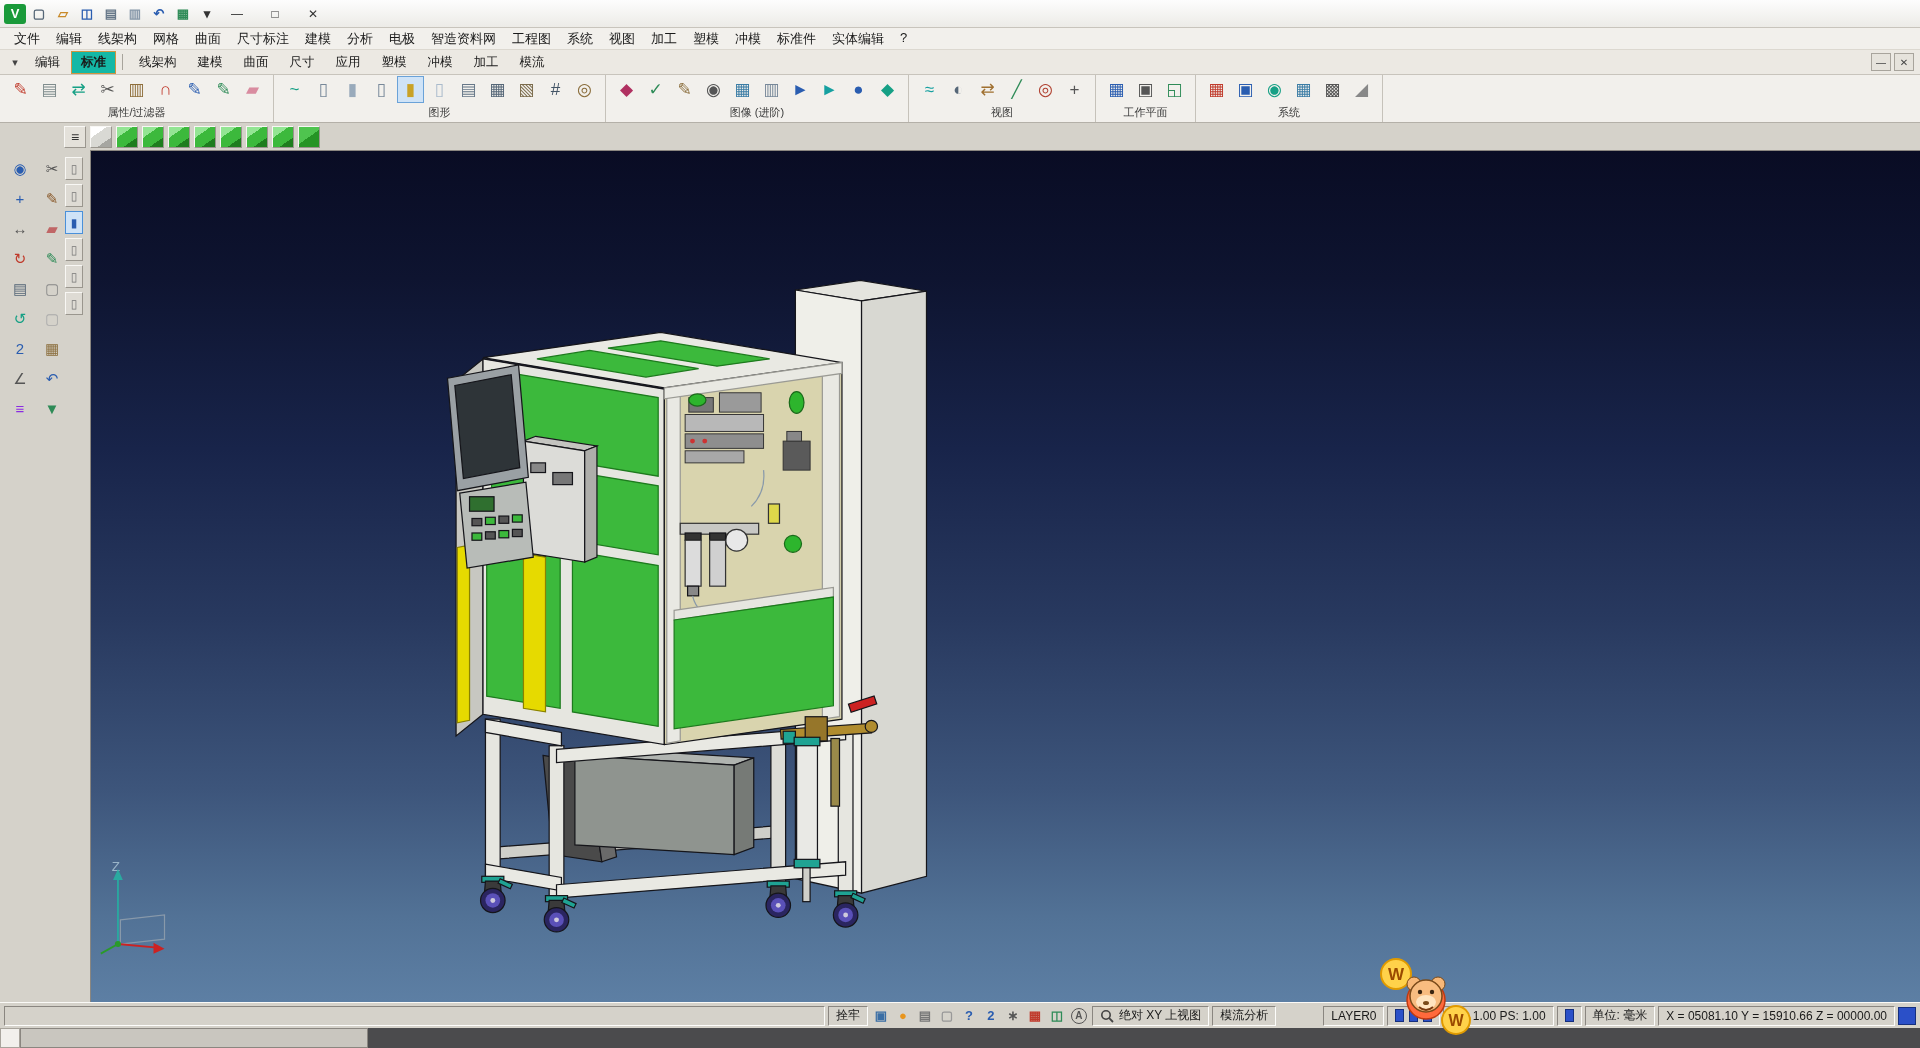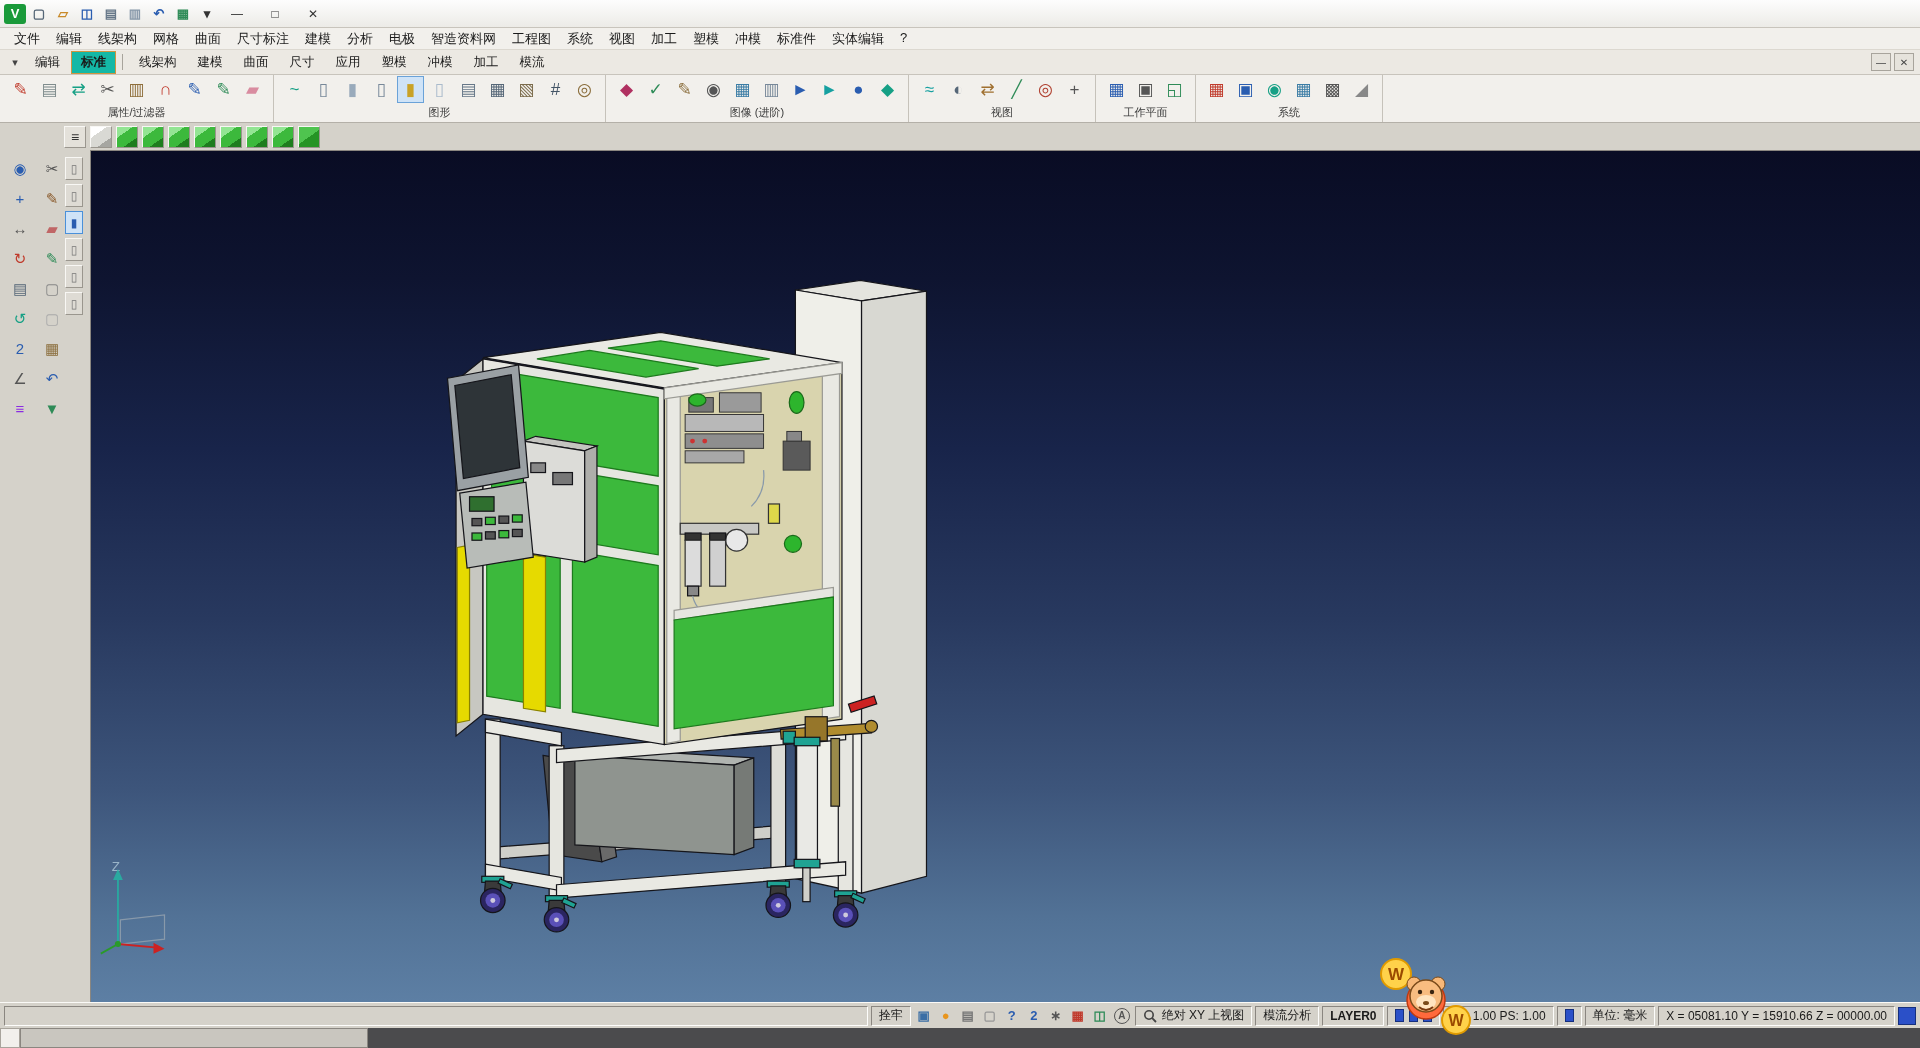--- a/index.html
+++ b/index.html
@@ -462,21 +462,21 @@
         <span class="sb-icon circled" style="color: rgb(85, 85, 85);">A</span>
       </div>
     <div class="sb-cell">
       <svg width="14" height="14" viewBox="0 0 14 14">
         <circle cx="6" cy="6" r="4.2" fill="none" stroke="#444" stroke-width="1.6"></circle>
         <line x1="9.2" y1="9.2" x2="13" y2="13" stroke="#444" stroke-width="1.8"></line>
       </svg>
       <span>绝对 XY 上视图</span>
     </div>
     <div class="sb-cell">模流分析</div>
-    <div class="sb-cell" style="font-weight:bold;">LAYER0</div>
+    <div class="sb-cell" style="font-weight:normal;margin-left:44px;">LAYER0</div>
     <div class="sb-cell">
       <span class="bluebar"></span>
       <span class="bluebar"></span>
       <span class="bluebar"></span>
     </div>
     <div class="sb-cell">LS: 1.00 PS: 1.00</div>
     <div class="sb-cell">
       <span class="bluebar"></span>
     </div>
     <div class="sb-cell">单位: 毫米</div>

